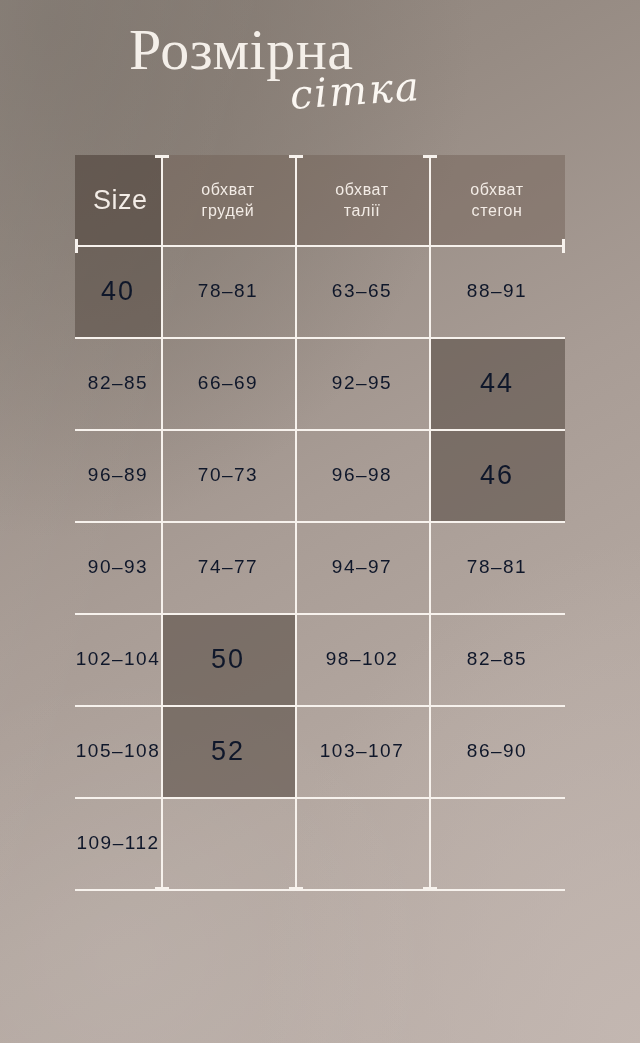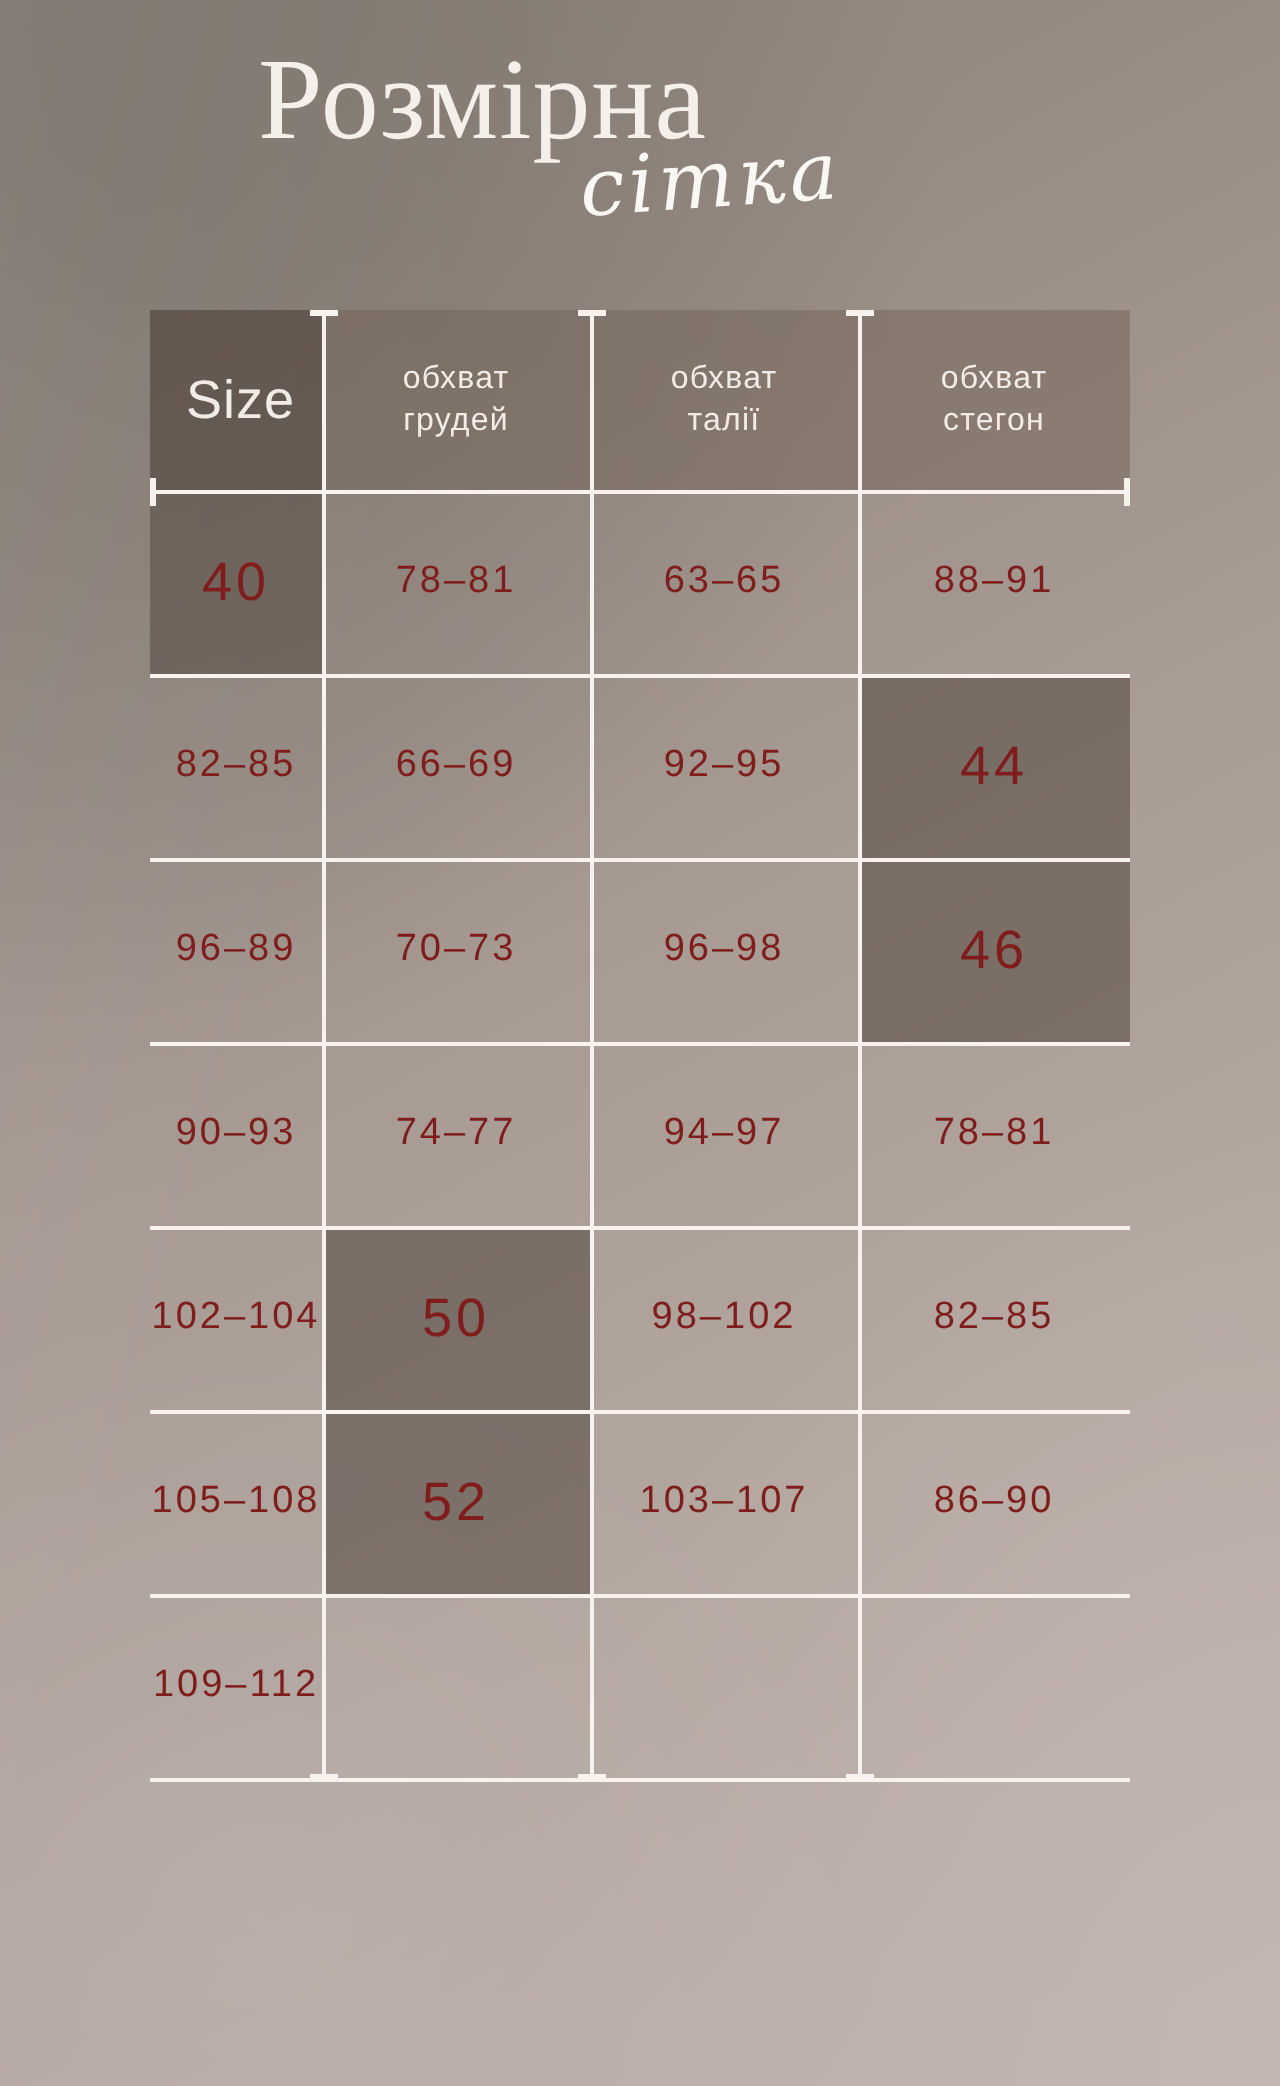--- a/index.html
+++ b/index.html
@@ -84,21 +84,21 @@
     grid-template-columns: 86px 134px 134px 136px;
     grid-template-rows: 90px repeat(7, 92px);
   }
 
   .cell {
     position: relative;
     display: flex;
     align-items: center;
     justify-content: center;
     box-sizing: border-box;
-    color: #7f1d1d;
+    color: #0f172a;
     font-weight: 300;
     letter-spacing: 1px;
   }
 
   
   .cell.size-col {
     background: rgba(92,80,72,0.62);
   }
   .cell.size-col.header-cell {
     background: rgba(82,70,62,0.66);

